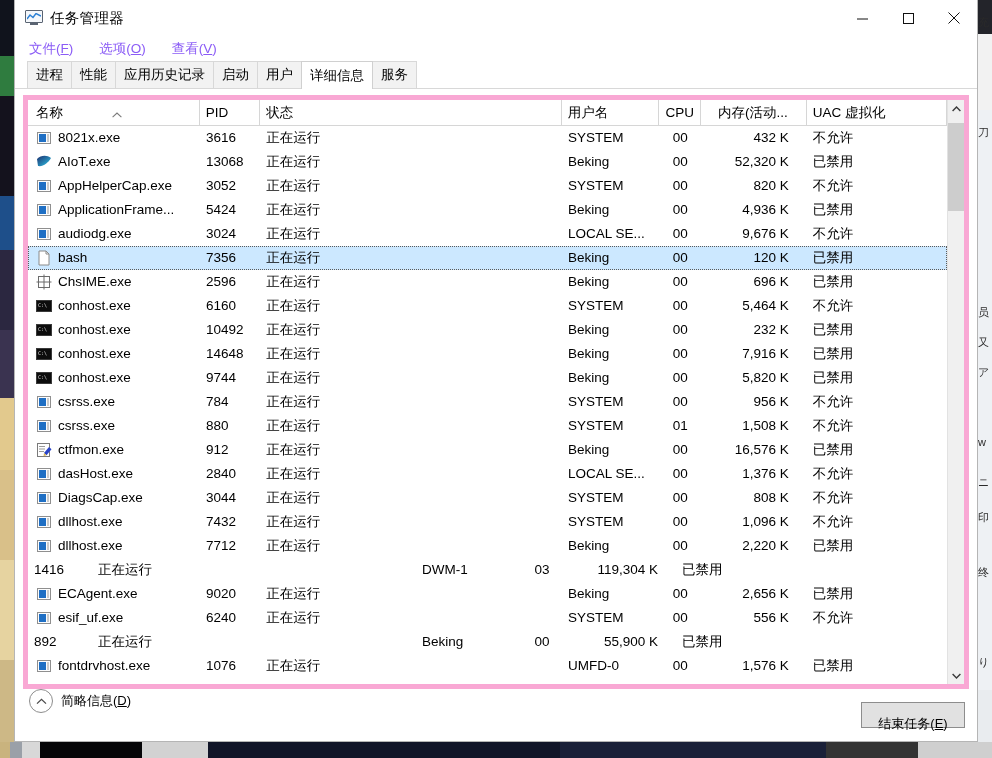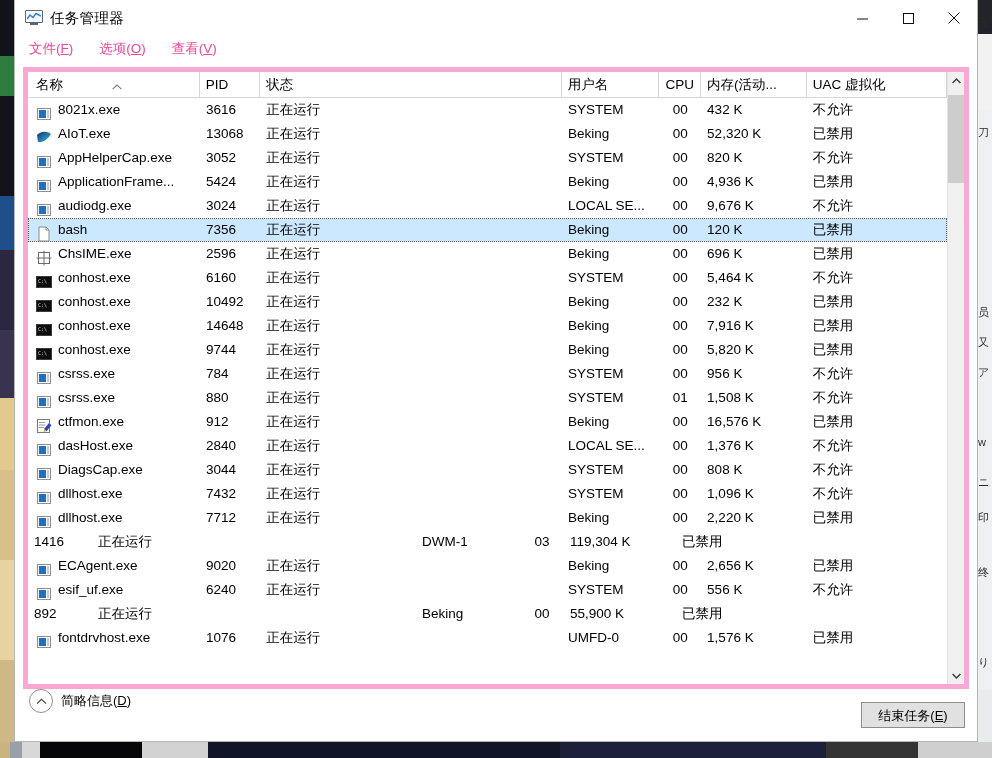--- a/index.html
+++ b/index.html
@@ -103,21 +103,21 @@
     flex: 0 0 46px;
   }
   #winbtns { position: absolute; right: 0; top: 0; display: flex; }
 
   
   #menubar {
     height: 25px; flex: 0 0 25px;
     display: flex; align-items: center;
     padding-left: 12px;
     background: #ffffff;
-    font-size: 13.5px; color: #ec4899;
+    font-size: 13.5px; color: #8b5cf6;
   }
   .menu-item { margin-right: 22px; cursor: default; padding: 1px 2px; }
   .mn { text-decoration: underline; }
 
   
   #tabstrip {
     height: 28px; flex: 0 0 28px;
     display: flex; align-items: flex-end;
     padding-left: 12px;
     background: #ffffff;
@@ -185,25 +185,25 @@
     padding: 0 6px;
     box-sizing: border-box;
     overflow: hidden;
     white-space: nowrap;
   }
   .c-name   { width: 184px; display: flex; align-items: center; }
   .c-pid    { width: 64px; }
   .c-status { width: 324px; }
   .c-user   { width: 104px; }
   .c-cpu    { width: 44px; text-align: center; }
-  .c-mem    { width: 112px; text-align: left; padding-right: 18px; }
+  .c-mem    { width: 112px; text-align: right; padding-right: 18px; }
   .c-uac    { width: 150px; }
 
   #header .c-name { padding-left: 8px; }
-  .body-row .c-name { padding-left: 8px; align-items: flex-end; }
+  .body-row .c-name { padding-left: 8px; }
 
   .sort-caret {
     position: absolute; left: 84px; top: 1px;
     width: 10px; height: 6px;
   }
 
   .proc-icon {
     width: 16px; height: 16px;
     margin-right: 6px; flex: 0 0 16px;
     position: relative;
@@ -255,21 +255,21 @@
     margin-right: 8px;
   }
   #end-task {
     position: absolute; right: 12px; top: 50%; transform: translateY(-50%);
     min-width: 104px; height: 26px;
     border: 1px solid #8d8d8d;
     background: #e1e1e1;
     font-size: 13px; color: #000;
     font-family: "Liberation Sans", sans-serif;
     cursor: default;
-    padding: 4px 10px;
+    padding: 12px 10px;
   }
 </style>
 </head>
 <body>
 
 <div id="desktop">
   <div class="bg-strip" id="bg-left"></div>
   <div class="bg-strip" id="bg-right"></div>
   <div id="bg-right-glyphs">
       <div class="g" style="top: 10px;">充</div>
@@ -317,20 +317,29 @@
       </div>
     </div>
   </div>
 
   <div id="menubar">
       <div class="menu-item"><span>文件</span>(<span class="mn">F</span>)</div>
       <div class="menu-item"><span>选项</span>(<span class="mn">O</span>)</div>
       <div class="menu-item"><span>查看</span>(<span class="mn">V</span>)</div>
     </div>
 
+  <div id="tabstrip">
+      <div class="tab"><span>进程</span></div>
+      <div class="tab"><span>性能</span></div>
+      <div class="tab"><span>应用历史记录</span></div>
+      <div class="tab"><span>启动</span></div>
+      <div class="tab"><span>用户</span></div>
+      <div class="tab active"><span>详细信息</span></div>
+      <div class="tab"><span>服务</span></div>
+    </div>
 
   <div id="table-wrap">
     <div id="grid">
       <div id="cols">
         <div class="row" id="header">
             <div class="cell c-name">
               <span>名称</span>
               <span class="sort-caret"><svg width="10" height="6" viewBox="0 0 10 6">
                   <polyline points="0.6,5.2 5,1 9.4,5.2" fill="none" stroke="#7a7a7a" stroke-width="1.1"></polyline>
                 </svg></span>

